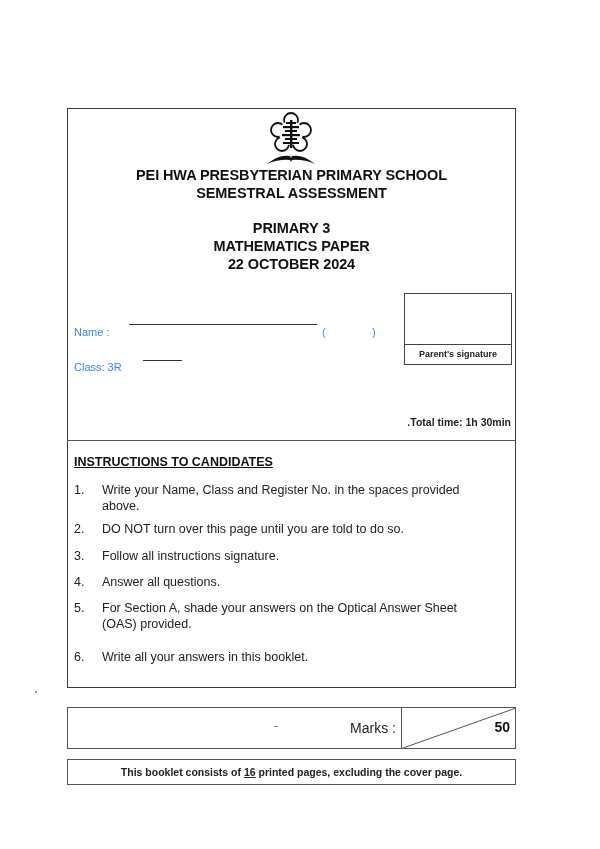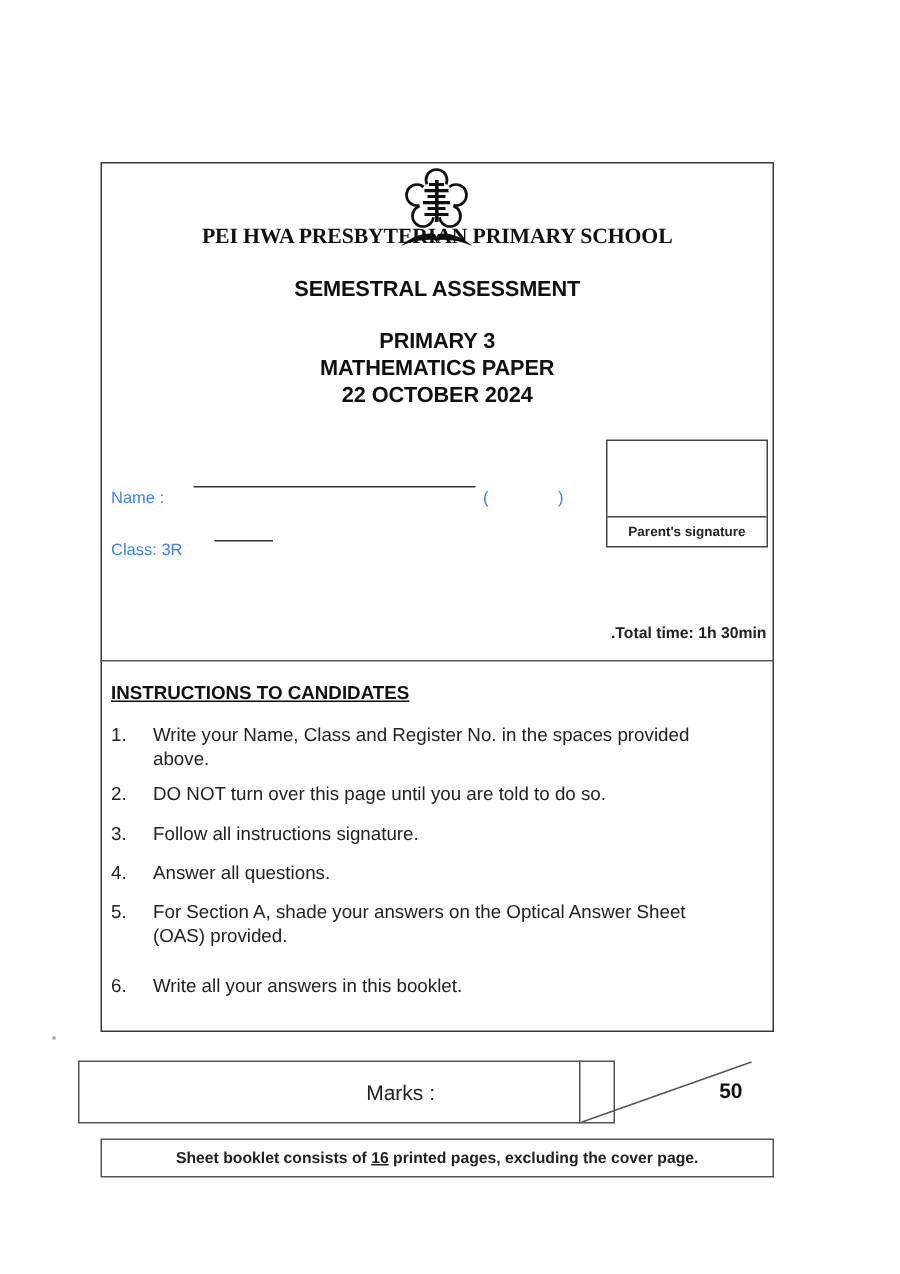--- a/index.html
+++ b/index.html
@@ -32,21 +32,21 @@
     }
     .divider { position: absolute; left: 67px; top: 440px; width: 449px; border-top: 1.2px solid #555; }
     .instr-title {
       position: absolute; left: 74px; top: 455px; font-size: 12.5px; font-weight: bold;
       text-decoration: underline; color: #111;
     }
     .instr-item { position: absolute; left: 74px; width: 430px; font-size: 12.5px; color: #222; line-height: 16px; }
     .instr-num { position: absolute; left: 0; top: 0; width: 24px; }
     .instr-text { position: absolute; left: 28px; top: 0; width: 390px; }
     .marks-box {
-      position: absolute; left: 52px; top: 707px; width: 358px; height: 42px;
+      position: absolute; left: 67px; top: 707px; width: 449px; height: 42px;
       border: 1.2px solid #555; box-sizing: border-box;
     }
     .marks-label { position: absolute; right: 119px; top: 12px; font-size: 14px; color: #222; }
     .marks-cell {
       position: absolute; left: 333px; top: -1px; width: 115px; height: 42px;
       border-left: 1.2px solid #555; box-sizing: border-box;
     }
     .marks-value { position: absolute; right: 6px; top: 12px; font-size: 14px; font-weight: bold; color: #111; margin-left: 21px; }
     .footer-box {
       position: absolute; left: 67px; top: 759px; width: 449px; height: 26px;
@@ -76,21 +76,21 @@
     <rect x="19" y="14" width="16" height="2.2"></rect>
     <rect x="21" y="18" width="12" height="2"></rect>
     <rect x="18" y="22" width="18" height="2.2"></rect>
     <rect x="21" y="26" width="12" height="2"></rect>
     <rect x="19" y="30" width="16" height="2"></rect>
     <rect x="26" y="8" width="2.4" height="28"></rect>
   </g>
   <path d="M3 52 Q15 42 26 44 L27 46 L28 44 Q39 42 51 52 Q39 47 28 48 L27 50 L26 48 Q15 47 3 52 Z" fill="#111"></path>
 </svg>
 
-<div class="center-text" style="top:150px;font-family:Liberation Serif, serif;">PEI HWA PRESBYTERIAN PRIMARY SCHOOL</div>
+<div class="center-text" style="top:167px;">PEI HWA PRESBYTERIAN PRIMARY SCHOOL</div>
 <div class="center-text" style="top:185px;">SEMESTRAL ASSESSMENT</div>
 <div class="center-text" style="top:220px;">PRIMARY 3</div>
 <div class="center-text" style="top:238px;">MATHEMATICS PAPER</div>
 <div class="center-text" style="top:256px;">22 OCTOBER 2024</div>
 
 <div class="field-label" style="left:74px; top:310px;">Name :</div>
 <div class="underline-line" style="left:129px; top:310px; width:188px; height:14px;"></div>
 <div class="field-label" style="left:322px; top:310px;">(</div>
 <div class="underline-line" style="left:330px; top:310px; width:40px; height:14px; border-bottom:none;"></div>
 <div class="field-label" style="left:372px; top:310px;">)</div>
@@ -140,14 +140,14 @@
   <div class="marks-label">Marks :</div>
   <div class="marks-cell">
     <svg style="position:absolute; left:0; top:0;" width="115" height="42">
       <line x1="1" y1="41" x2="114" y2="1" stroke="#555" stroke-width="1"></line>
     </svg>
     <div class="marks-value">50</div>
   </div>
 </div>
 
 <div class="footer-box">
-  <span>Sheet booklet consists of </span><u>16</u><span> printed pages, excluding the cover page.</span>
+  <span>This booklet consists of </span><u>16</u><span> printed pages, excluding the cover page.</span>
 </div>
 
 </body></html>

